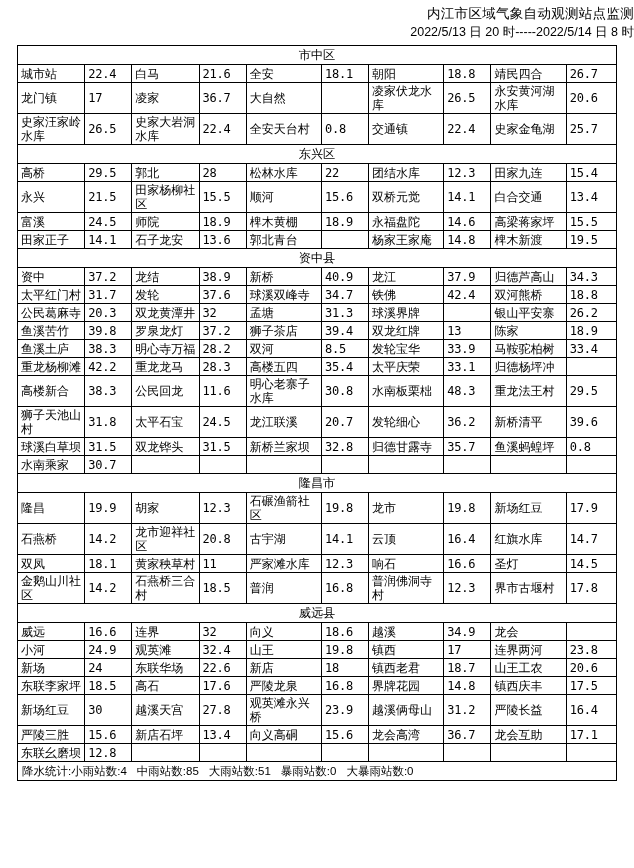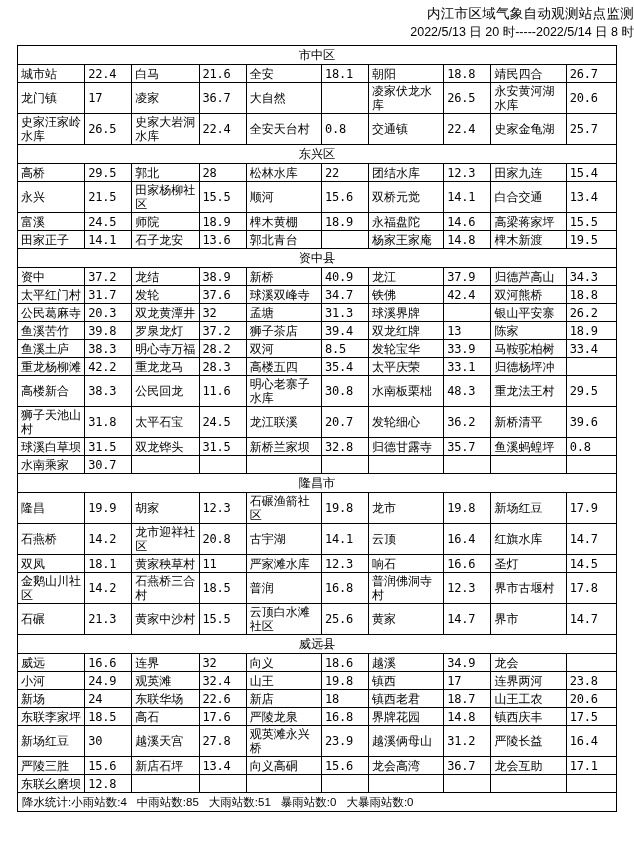--- a/index.html
+++ b/index.html
@@ -367,32 +367,20 @@
             <td class="val">14.2</td>
             <td class="name">石燕桥三合村</td>
             <td class="val">18.5</td>
             <td class="name">普润</td>
             <td class="val">16.8</td>
             <td class="name">普润佛洞寺村</td>
             <td class="val">12.3</td>
             <td class="name">界市古堰村</td>
             <td class="val">17.8</td>
           </tr>
-          <tr>
-            <td class="name">石碾</td>
-            <td class="val">21.3</td>
-            <td class="name">黄家中沙村</td>
-            <td class="val">15.5</td>
-            <td class="name">云顶白水滩社区</td>
-            <td class="val">25.6</td>
-            <td class="name">黄家</td>
-            <td class="val">14.7</td>
-            <td class="name">界市</td>
-            <td class="val">14.7</td>
-          </tr>
           <tr class="section-row">
             <td colspan="10">威远县</td>
           </tr>
           <tr>
             <td class="name">威远</td>
             <td class="val">16.6</td>
             <td class="name">连界</td>
             <td class="val">32</td>
             <td class="name">向义</td>
             <td class="val">18.6</td>

